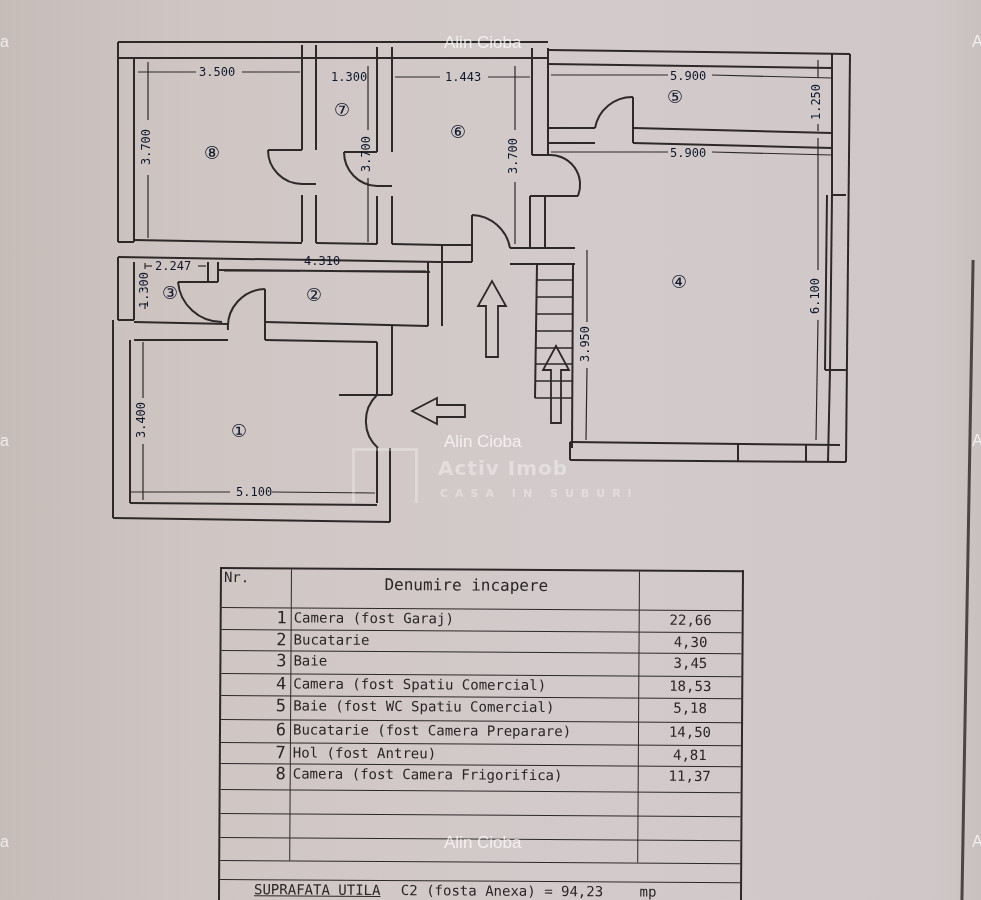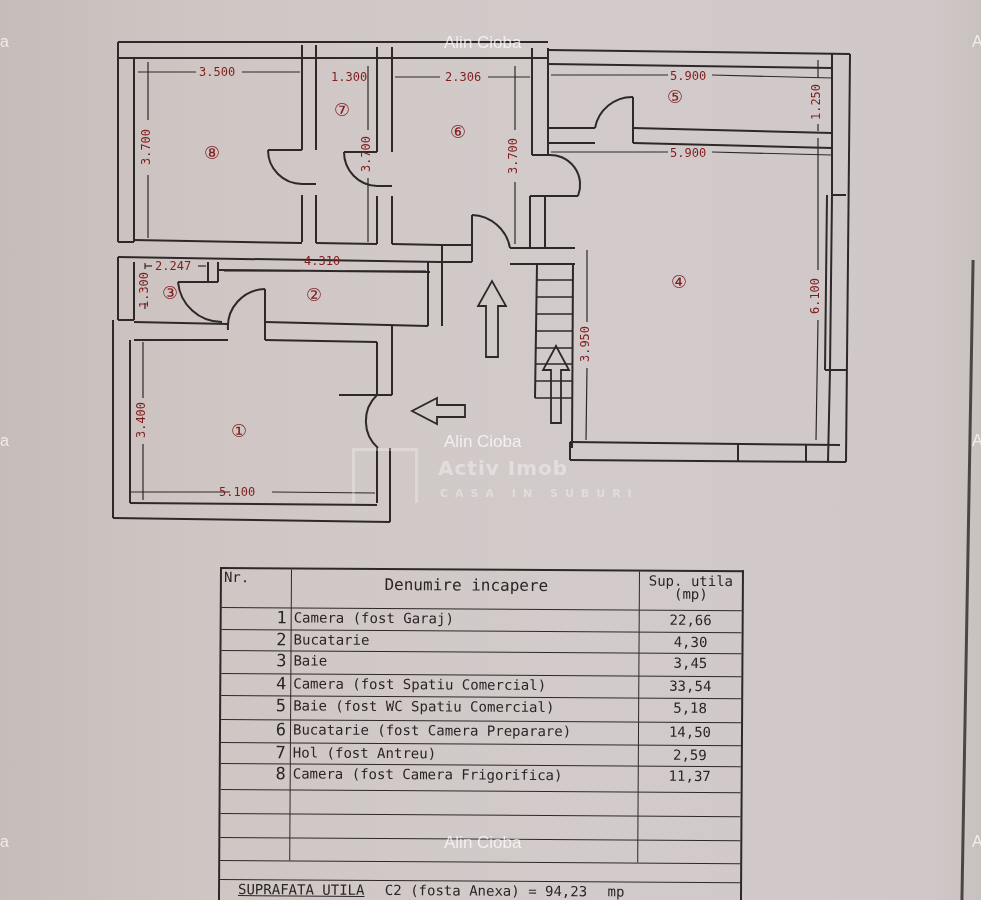--- a/index.html
+++ b/index.html
@@ -21,21 +21,21 @@
   .tbl .row{position:absolute;left:0;right:0;border-bottom:1.5px solid #2d2929;display:flex;}
   .tbl .c1{width:70px;border-right:1.5px solid #2d2929;text-align:right;padding-right:4px;box-sizing:border-box;}
   .tbl .c2{width:348px;border-right:1.5px solid #2d2929;padding-left:2px;box-sizing:border-box;white-space:nowrap;overflow:hidden;}
   .tbl .c3{flex:1;text-align:center;}
   .tbl .hdr .c1{text-align:left;padding-left:2px;font-size:14px;}
   .tbl .hdr .c2{text-align:center;font-size:16px;padding-top:5px;}
   .tbl .hdr .c3{font-size:14px;line-height:13px;padding-top:3px;}
   .tbl .body{font-size:14px;line-height:20px;}
   .tbl .num{font-size:17px;}
   .tbl .total{position:absolute;left:0;right:0;top:312px;font-size:14px;padding-left:18px;white-space:nowrap;}
-  .tbl .total .u{text-decoration:underline;}
+  .tbl .total .u{text-decoration:underline;margin-left:16px;}
 </style>
 </head>
 <body>
 
 <div class="bg-grad"></div>
 <div class="paper-edge"></div>
 
 <svg class="plan" width="981" height="560" viewBox="0 0 981 560" fill="none" stroke="#2d2929" stroke-width="2">
 
   <g>
@@ -182,91 +182,87 @@
       <line x1="145" y1="309" x2="145" y2="303"></line>
     <line x1="224" y1="271" x2="300" y2="271"></line>
       <line x1="346" y1="271" x2="426" y2="271"></line>
     <line x1="143" y1="342" x2="143" y2="398"></line>
       <line x1="143" y1="444" x2="143" y2="500"></line>
     <line x1="130" y1="492" x2="230" y2="492"></line>
       <line x1="272" y1="492" x2="375" y2="493"></line>
   </g>
 </svg>
 
-<div style="position:absolute;left:0;top:0;width:981px;height:560px;font-family:'DejaVu Sans Mono',monospace;font-size:12px;color:#7f1d1d;">
+<div style="position:absolute;left:0;top:0;width:981px;height:560px;font-family:'DejaVu Sans Mono',monospace;font-size:12px;color:#0f172a;">
   <span style="position:absolute;left:199px;top:65px;">3.500</span>
   <span style="position:absolute;left:128px;top:140px;transform:rotate(-90deg);">3.700</span>
   <span style="position:absolute;left:331px;top:70px;">1.300</span>
   <span style="position:absolute;left:348px;top:147px;transform:rotate(-90deg);">3.700</span>
-  <span style="position:absolute;left:445px;top:70px;">2.306</span>
+  <span style="position:absolute;left:445px;top:70px;">1.443</span>
   <span style="position:absolute;left:495px;top:149px;transform:rotate(-90deg);">3.700</span>
   <span style="position:absolute;left:670px;top:69px;">5.900</span>
   <span style="position:absolute;left:798px;top:95px;transform:rotate(-90deg);">1.250</span>
   <span style="position:absolute;left:670px;top:146px;">5.900</span>
   <span style="position:absolute;left:797px;top:289px;transform:rotate(-90deg);">6.100</span>
   <span style="position:absolute;left:567px;top:337px;transform:rotate(-90deg);">3.950</span>
   <span style="position:absolute;left:155px;top:259px;">2.247</span>
   <span style="position:absolute;left:126px;top:283px;transform:rotate(-90deg);">1.300</span>
   <span style="position:absolute;left:304px;top:254px;">4.310</span>
   <span style="position:absolute;left:123px;top:413px;transform:rotate(-90deg);">3.400</span>
-  <span style="position:absolute;left:219px;top:485px;text-align:center;">5.100</span>
+  <span style="position:absolute;left:236px;top:485px;text-align:center;">5.100</span>
 
   <span style="position:absolute;left:204px;top:142px;font-family:'DejaVu Sans',sans-serif;font-size:18px;">⑧</span>
   <span style="position:absolute;left:334px;top:99px;font-family:'DejaVu Sans',sans-serif;font-size:18px;">⑦</span>
   <span style="position:absolute;left:450px;top:121px;font-family:'DejaVu Sans',sans-serif;font-size:18px;">⑥</span>
   <span style="position:absolute;left:667px;top:86px;font-family:'DejaVu Sans',sans-serif;font-size:18px;">⑤</span>
   <span style="position:absolute;left:671px;top:271px;font-family:'DejaVu Sans',sans-serif;font-size:18px;">④</span>
   <span style="position:absolute;left:162px;top:282px;font-family:'DejaVu Sans',sans-serif;font-size:18px;">③</span>
   <span style="position:absolute;left:306px;top:284px;font-family:'DejaVu Sans',sans-serif;font-size:18px;">②</span>
   <span style="position:absolute;left:231px;top:420px;font-family:'DejaVu Sans',sans-serif;font-size:18px;">①</span>
 </div>
 
 <div class="tbl">
   <div class="row hdr" style="top:0;height:38px;">
     <div class="c1">Nr.</div>
     <div class="c2">Denumire incapere</div>
-    <div class="c3">
-      <div>Sup. utila</div>
-      <div>(mp)</div>
-    </div>
   </div>
   <div class="row body" style="top:38px;height:22px;">
     <div class="c1 num">1</div>
     <div class="c2">Camera (fost Garaj)</div>
     <div class="c3">22,66</div>
   </div>
   <div class="row body" style="top:60px;height:21px;">
     <div class="c1 num">2</div>
     <div class="c2">Bucatarie</div>
     <div class="c3">4,30</div>
   </div>
   <div class="row body" style="top:81px;height:23px;">
     <div class="c1 num">3</div>
     <div class="c2">Baie</div>
     <div class="c3">3,45</div>
   </div>
   <div class="row body" style="top:104px;height:22px;">
     <div class="c1 num">4</div>
     <div class="c2">Camera (fost Spatiu Comercial)</div>
-    <div class="c3">33,54</div>
+    <div class="c3">18,53</div>
   </div>
   <div class="row body" style="top:126px;height:24px;">
     <div class="c1 num">5</div>
     <div class="c2">Baie (fost WC Spatiu Comercial)</div>
     <div class="c3">5,18</div>
   </div>
   <div class="row body" style="top:150px;height:23px;">
     <div class="c1 num">6</div>
     <div class="c2">Bucatarie (fost Camera Preparare)</div>
     <div class="c3">14,50</div>
   </div>
   <div class="row body" style="top:173px;height:21px;">
     <div class="c1 num">7</div>
     <div class="c2">Hol (fost Antreu)</div>
-    <div class="c3">2,59</div>
+    <div class="c3">4,81</div>
   </div>
   <div class="row body" style="top:194px;height:26px;">
     <div class="c1 num">8</div>
     <div class="c2">Camera (fost Camera Frigorifica)</div>
     <div class="c3">11,37</div>
   </div>
   <div class="row body" style="top:220px;height:24px;">
     <div class="c1"></div>
       <div class="c2"></div>
       <div class="c3"></div>
@@ -278,21 +274,21 @@
   </div>
   <div class="row body" style="top:268px;height:23px;">
     <div class="c1"></div>
       <div class="c2"></div>
       <div class="c3"></div>
   </div>
   <div class="row body" style="top:291px;height:19px;"></div>
   <div class="total">
     <span class="u">SUPRAFATA UTILA</span>
     <span style="margin-left:12px;">C2 (fosta Anexa) = 94,23</span>
-    <span style="margin-left:12px;">mp</span>
+    <span style="margin-left:28px;">mp</span>
   </div>
 </div>
 
 <div class="wm" style="left:444px;top:33px;">Alin Cioba</div>
 <div class="wm" style="left:444px;top:432px;">Alin Cioba</div>
 <div class="wm" style="left:444px;top:833px;">Alin Cioba</div>
 <div class="wm-house"></div>
 <div class="wm-logo">Activ Imob</div>
 <div class="wm-sub">CASA IN SUBURI</div>
 <div class="wm-edge" style="left:0;top:33px;">a</div>

